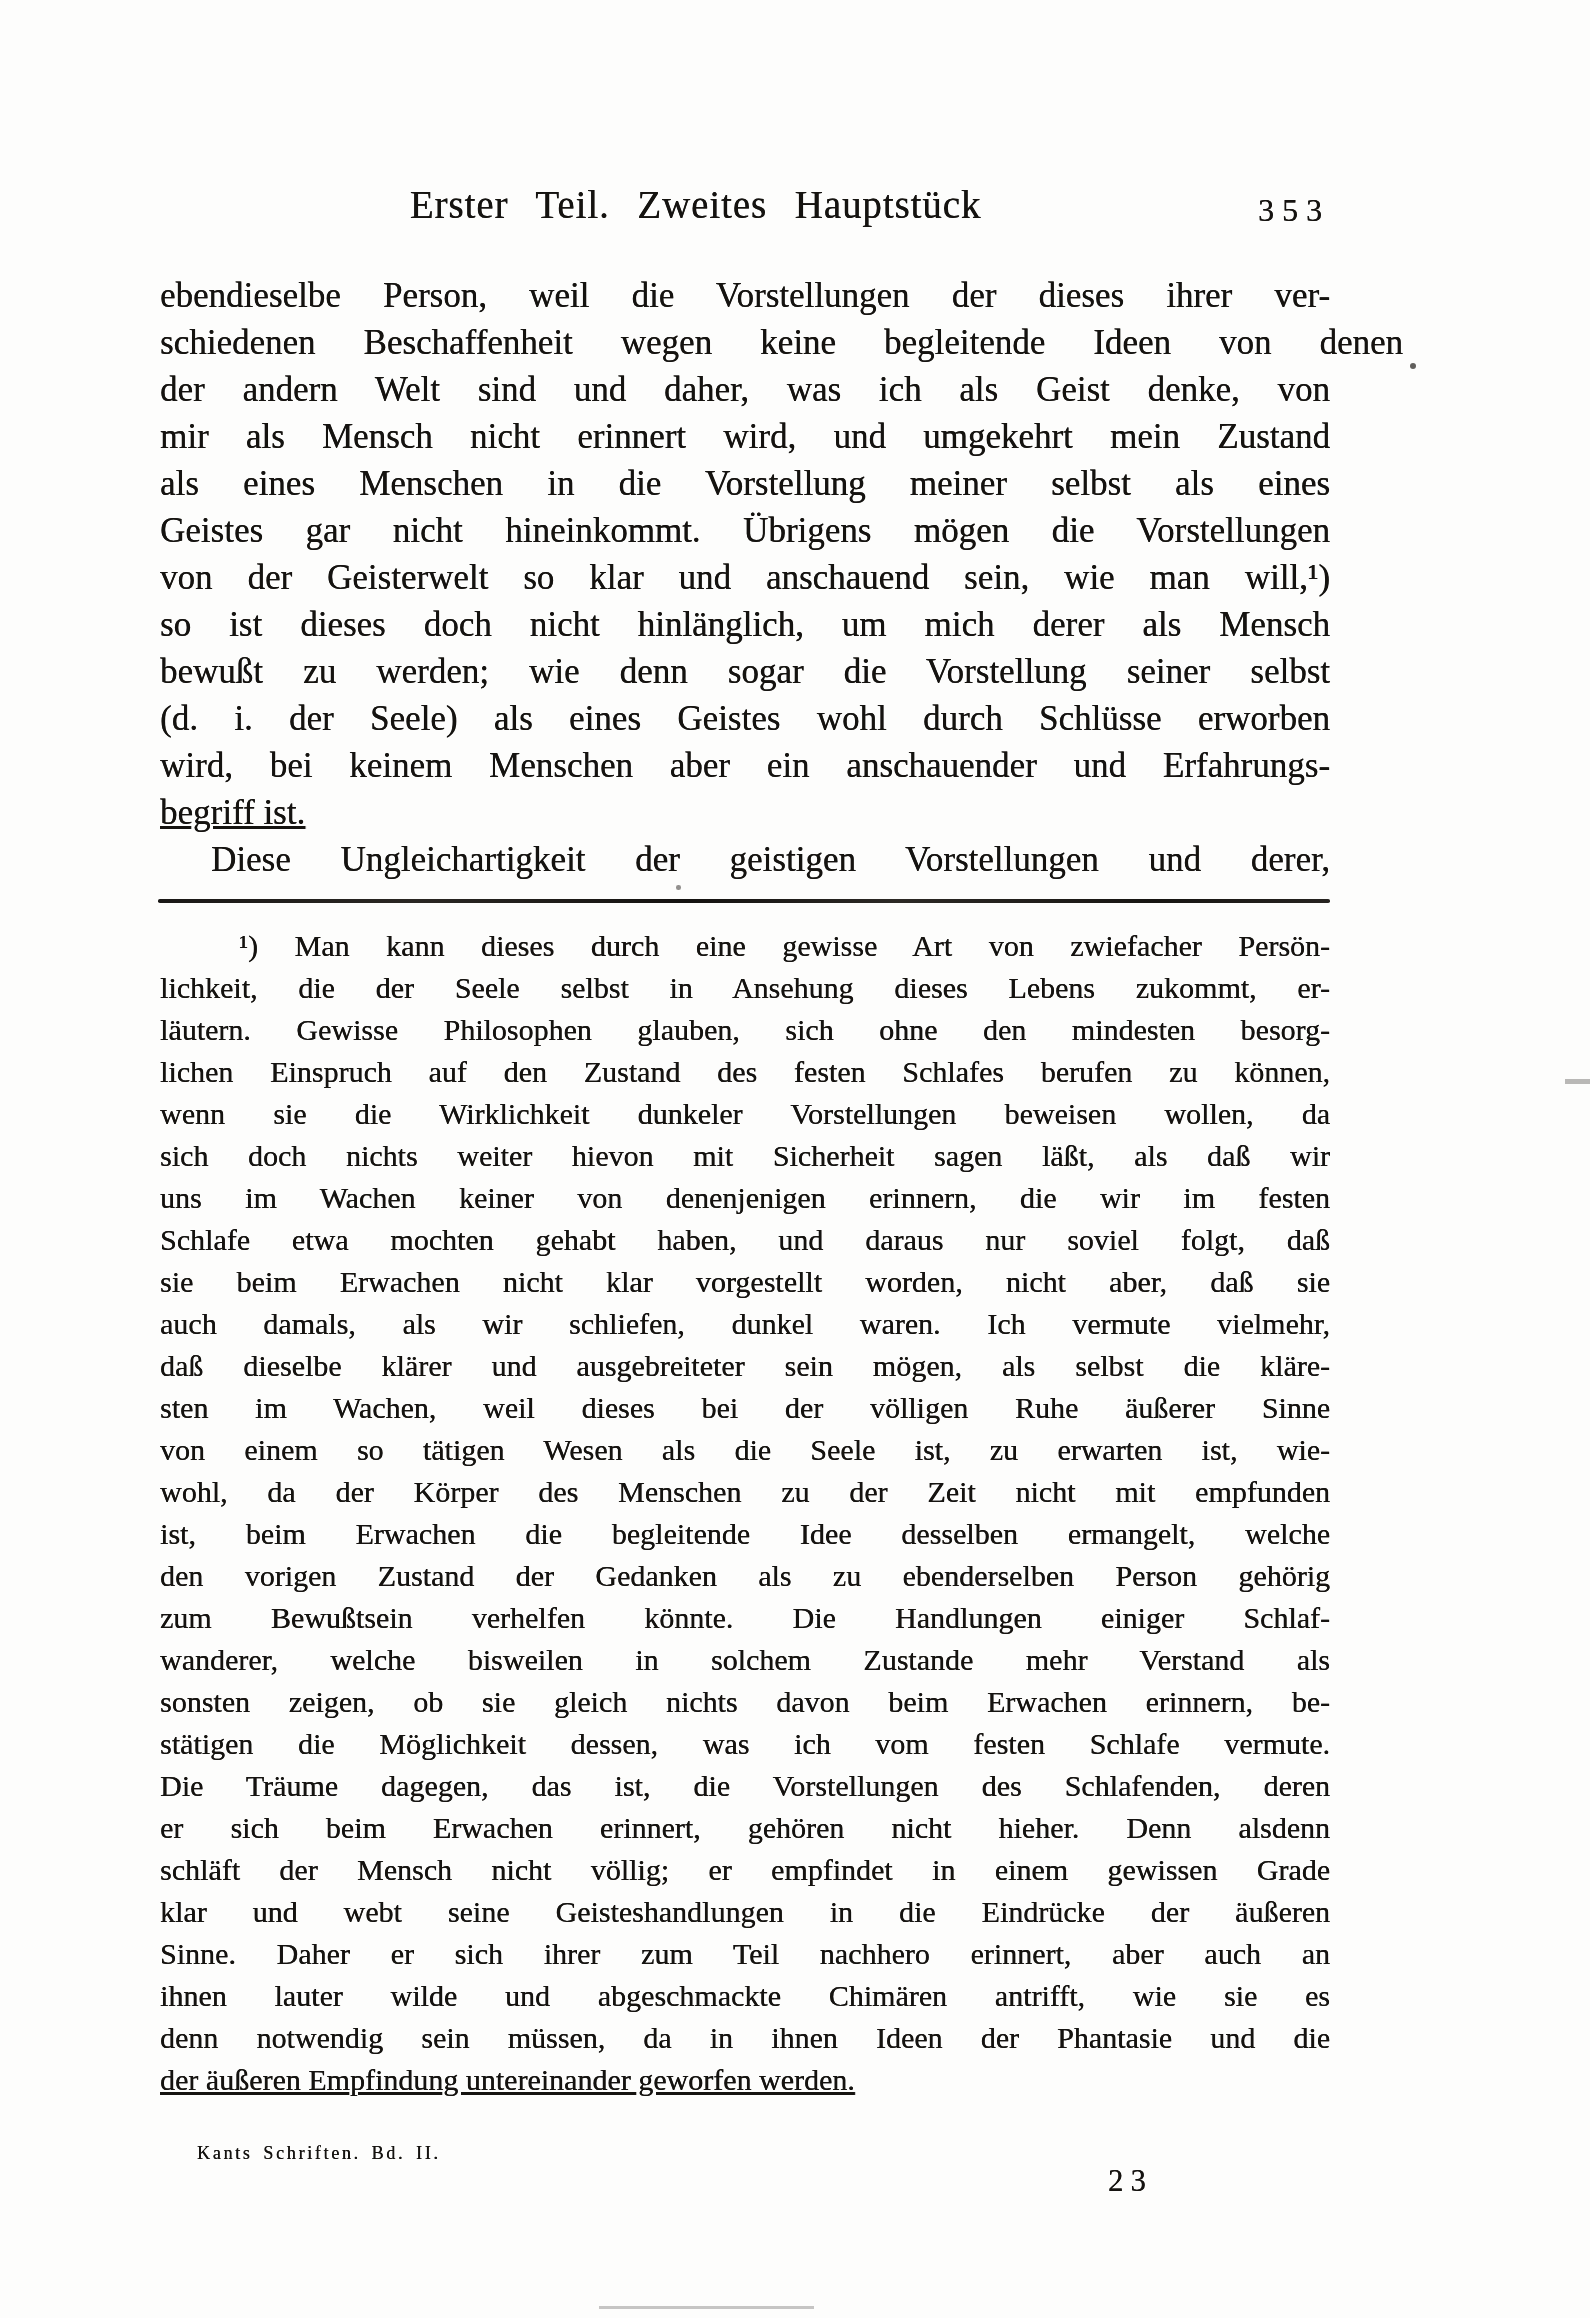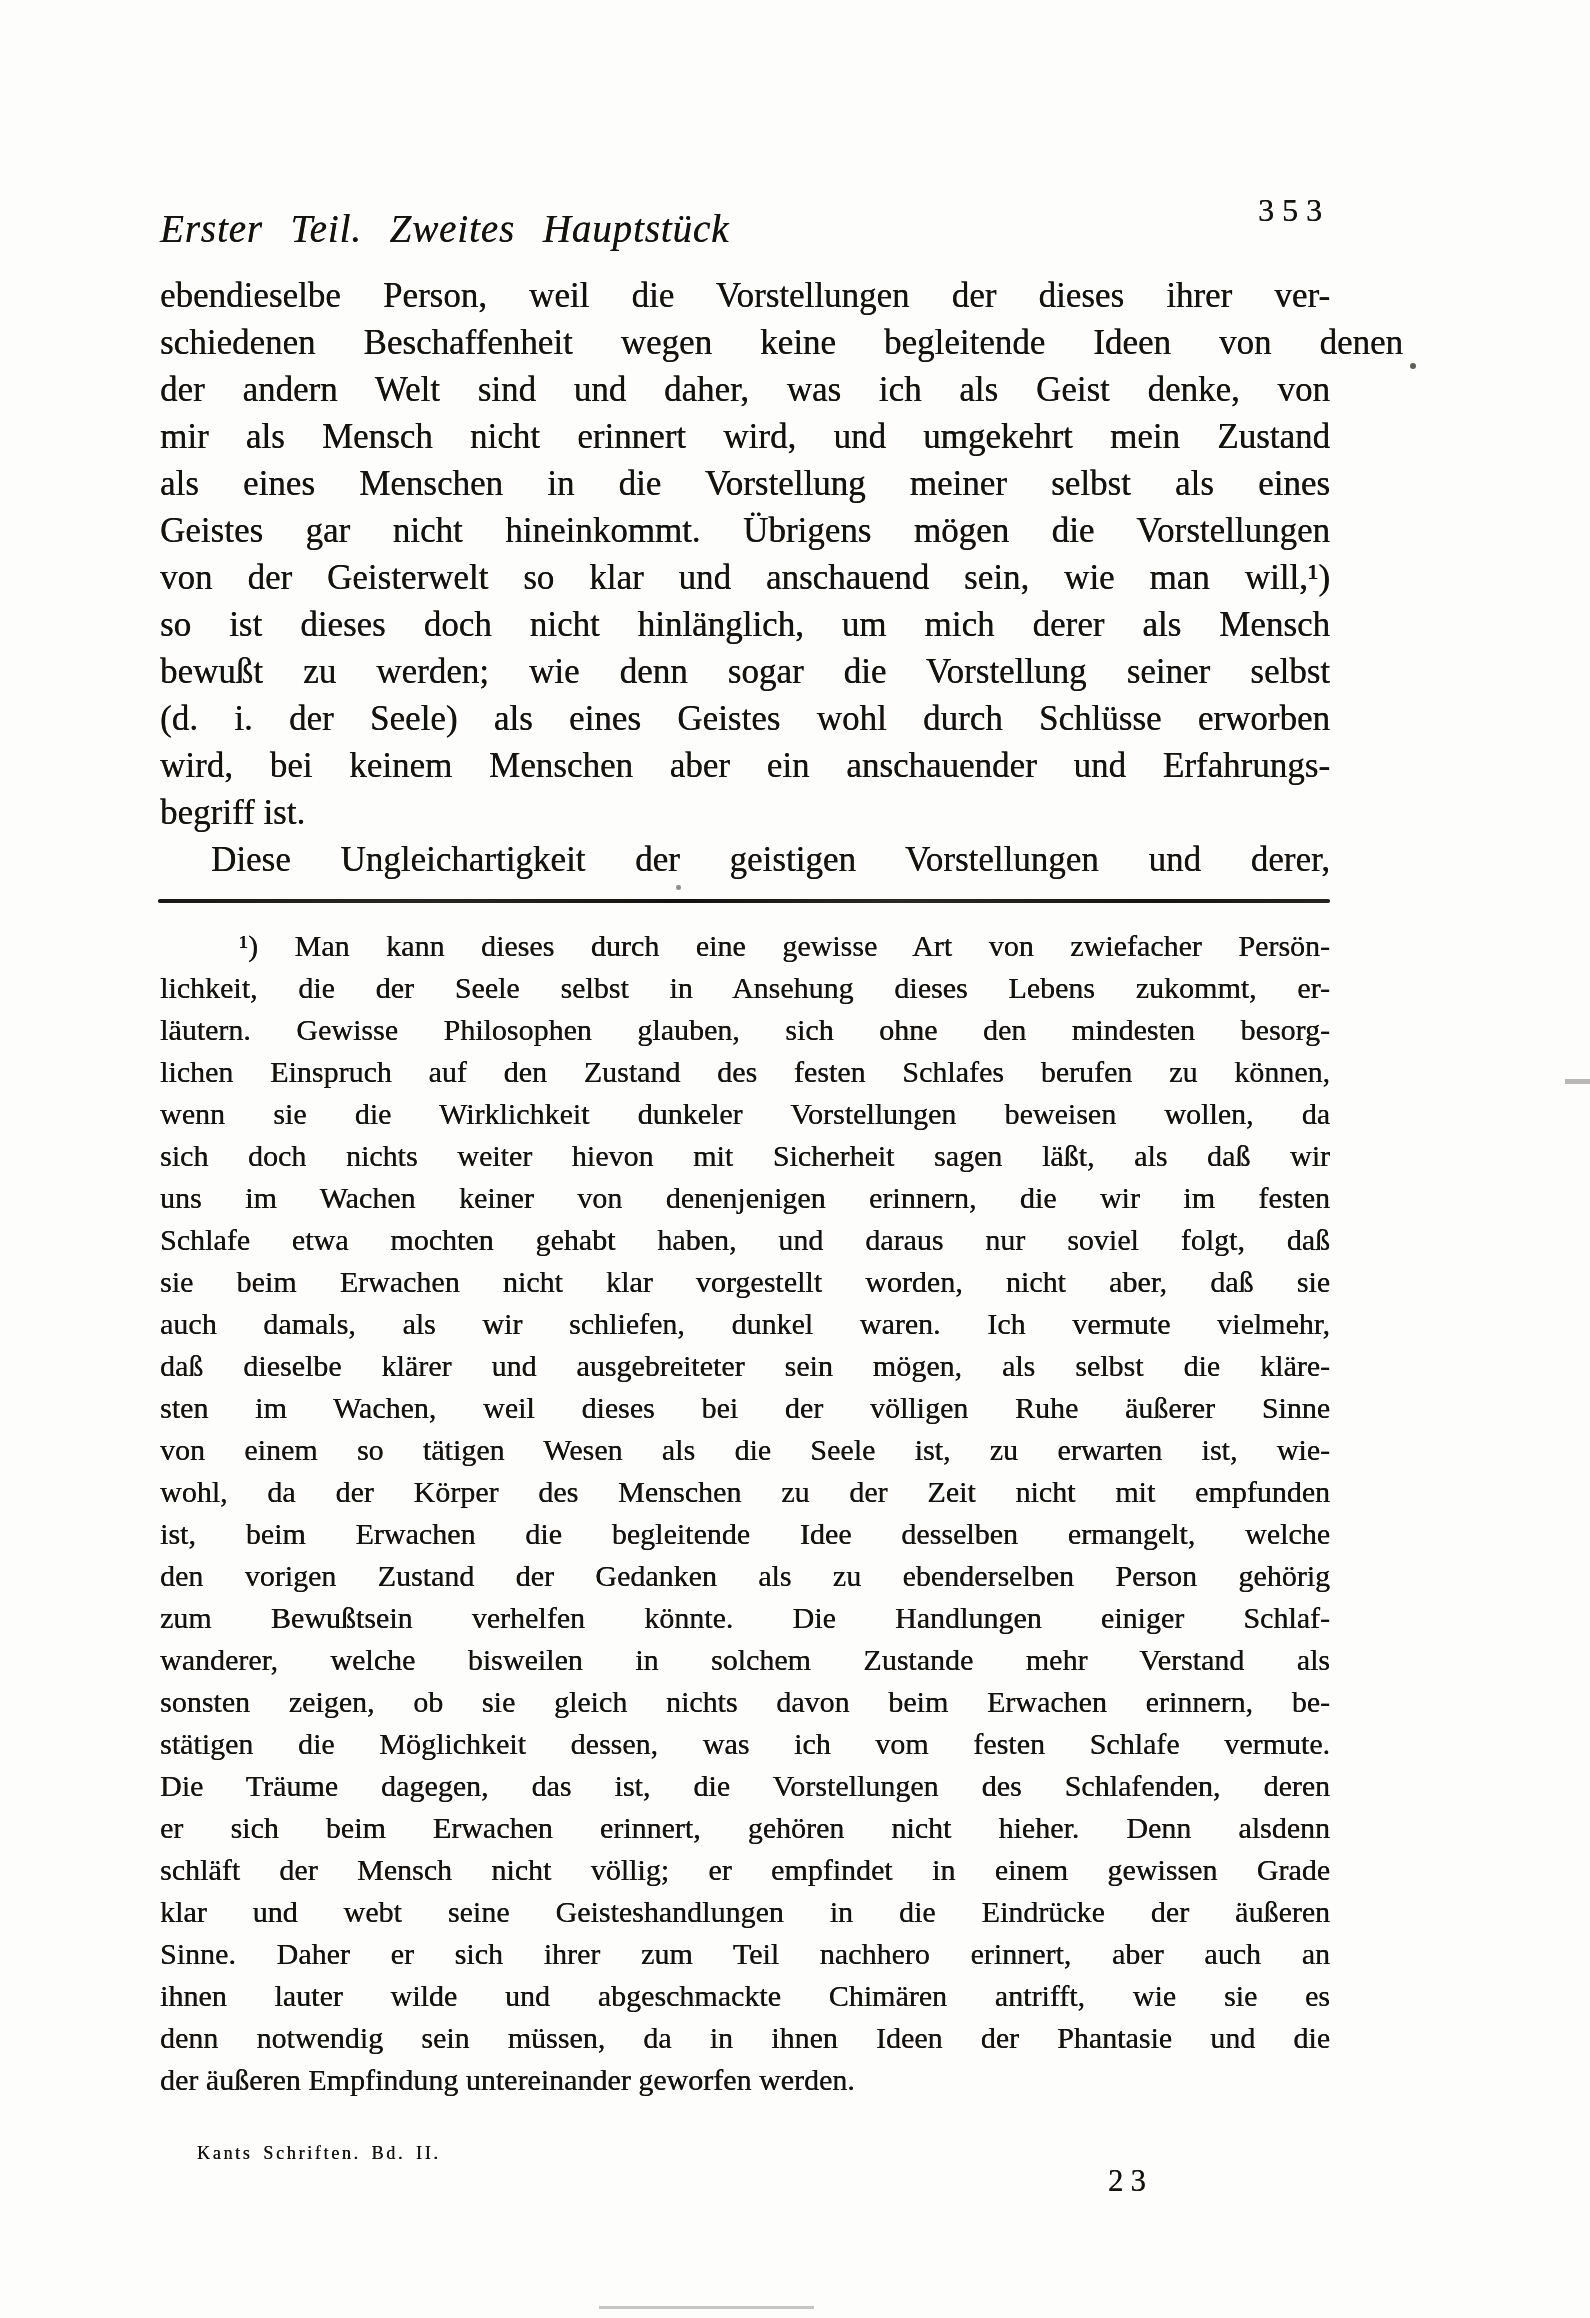--- a/index.html
+++ b/index.html
@@ -18,26 +18,25 @@
   
   .runhead {
     position: absolute;
     left: 160px; top: 182px;
     width: 1170px;
     height: 54px;
   }
   .runhead-title {
     position: absolute;
     left: 0; right: 99px;
-    font-style: italic;
+    text-align: center;
     font-size: 39px;
     letter-spacing: 0.9px;
     word-spacing: 17px;
     white-space: nowrap;
-    margin-top: 24px;
   }
   .runhead-pageno {
     position: absolute;
     right: 0; top: 10px;
     font-size: 32px;
     letter-spacing: 8px;
     white-space: nowrap;
   }
 
   
@@ -53,21 +52,21 @@
     left: 160px; top: 925px;
     width: 1170px;
     font-size: 30px;
     line-height: 42px;
   }
   .jline {
     text-align: justify;
     text-align-last: justify;
     white-space: normal;
   }
-  .flush { text-align-last: left; }
+  .flush { text-align-last: left; text-decoration: underline; }
   .indent-main { text-indent: 51px; }
   .indent-fn  { text-indent: 79px; }
   .overhang { width: 1243px; } 
 
   
   .fn-rule {
     position: absolute;
     left: 158px; top: 899px;
     width: 1172px; height: 3.6px;
     background: linear-gradient(90deg, #1a1816 0%, #2a2723 22%, #141210 45%, #2c2925 63%, #171512 85%, #262320 100%);

